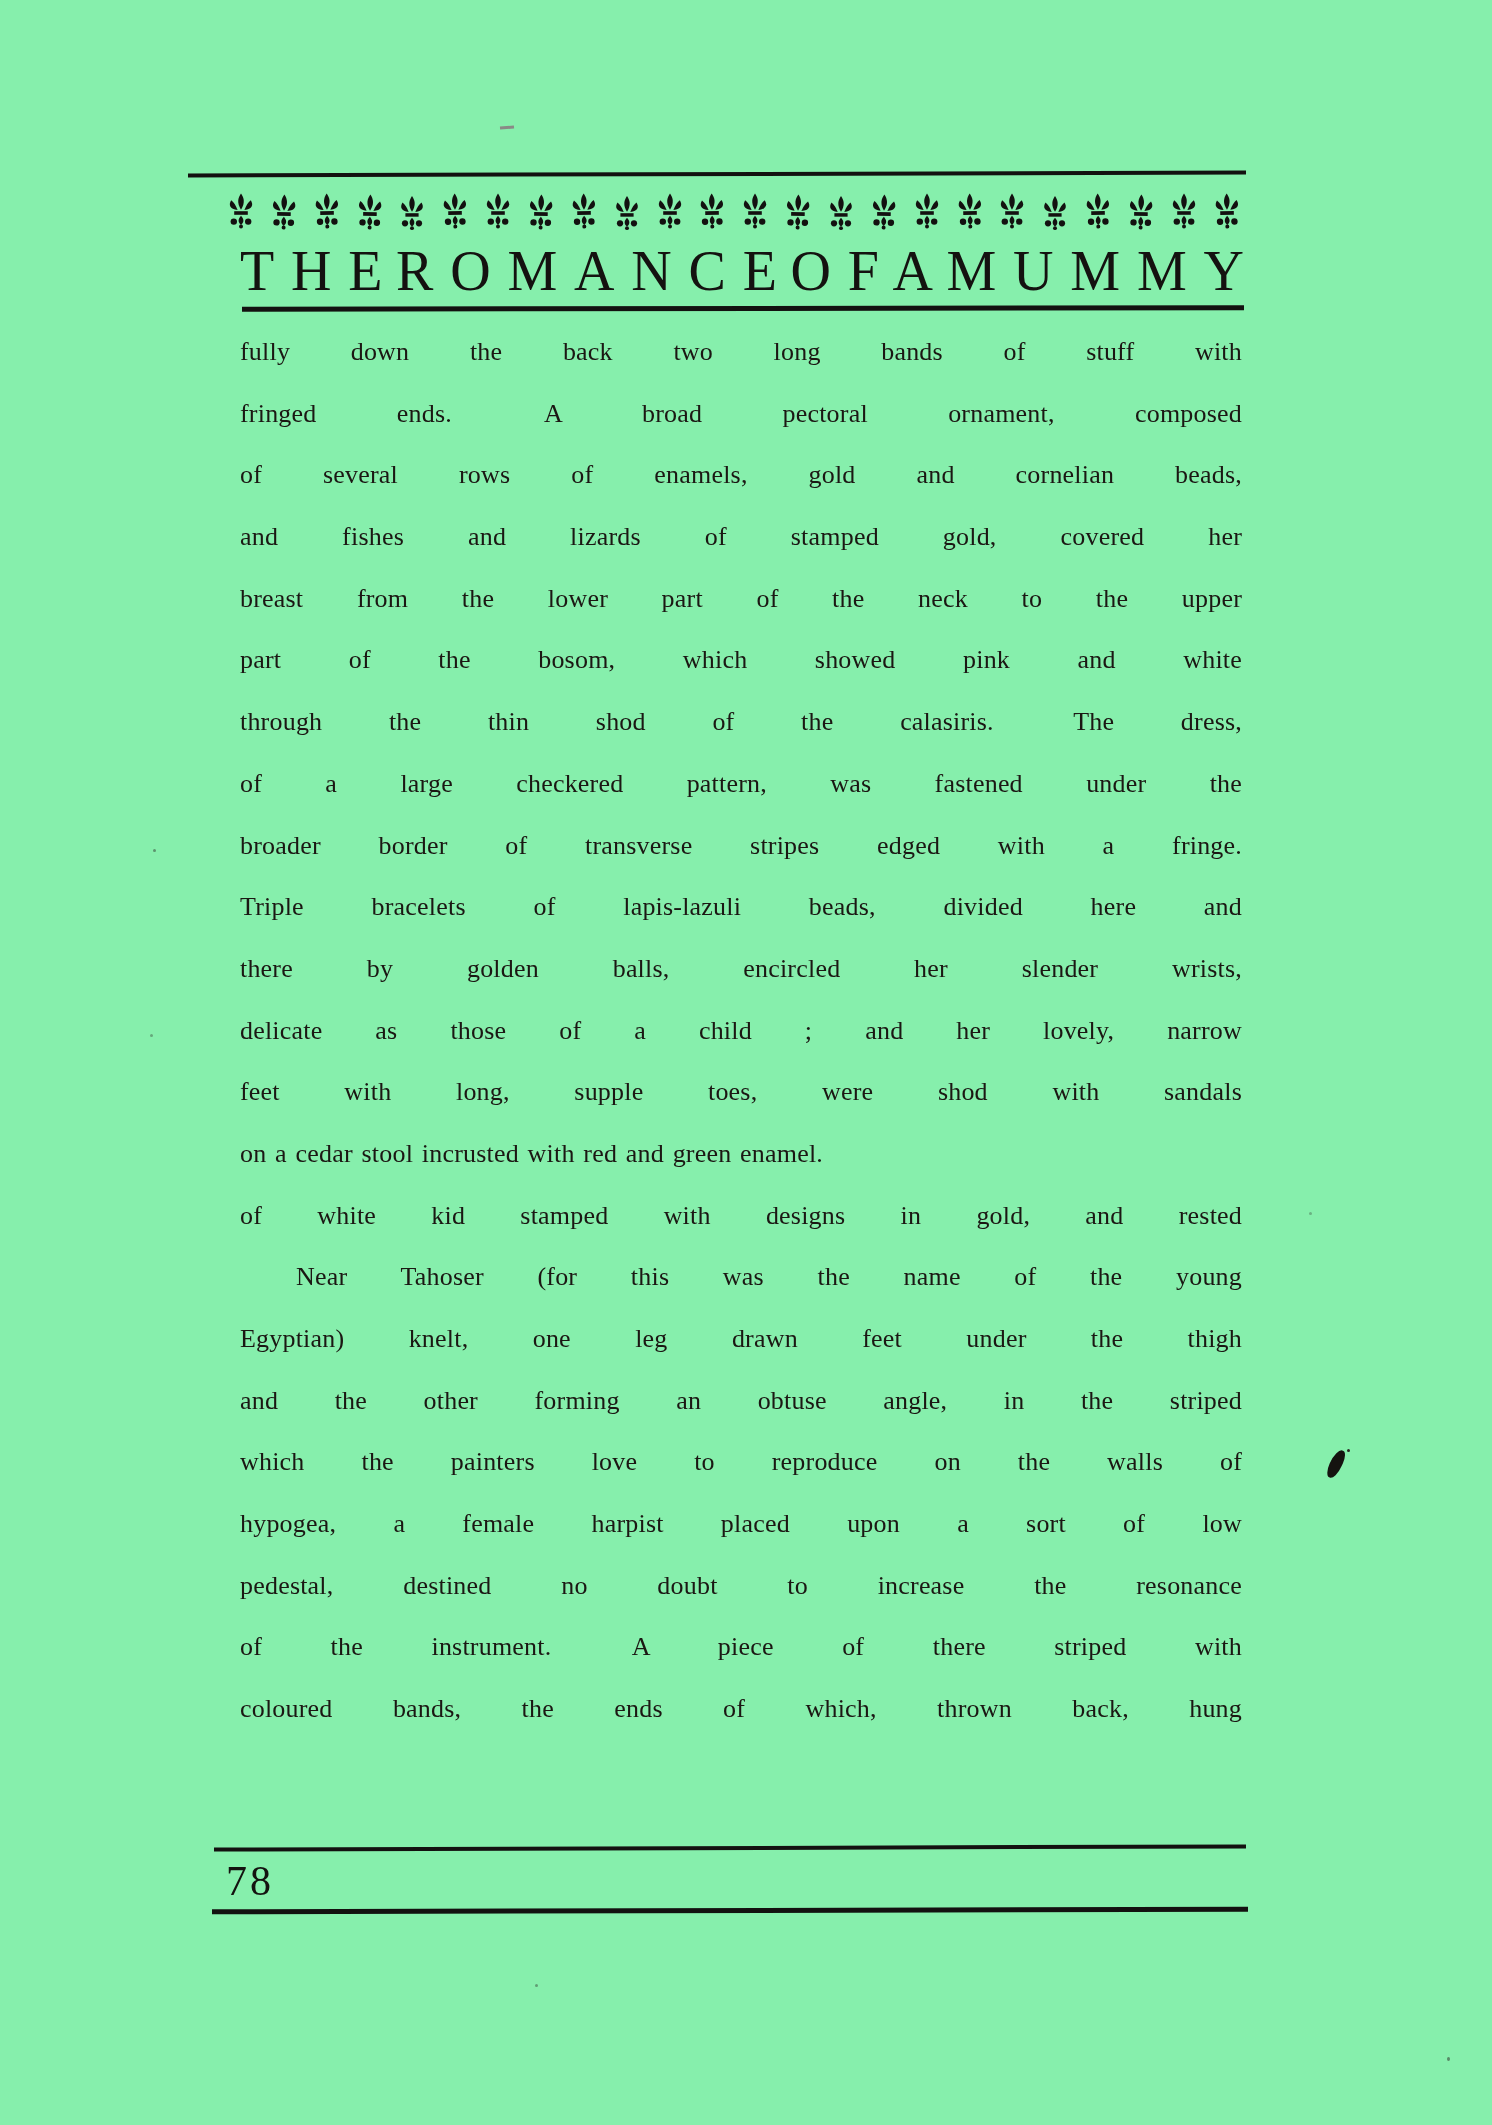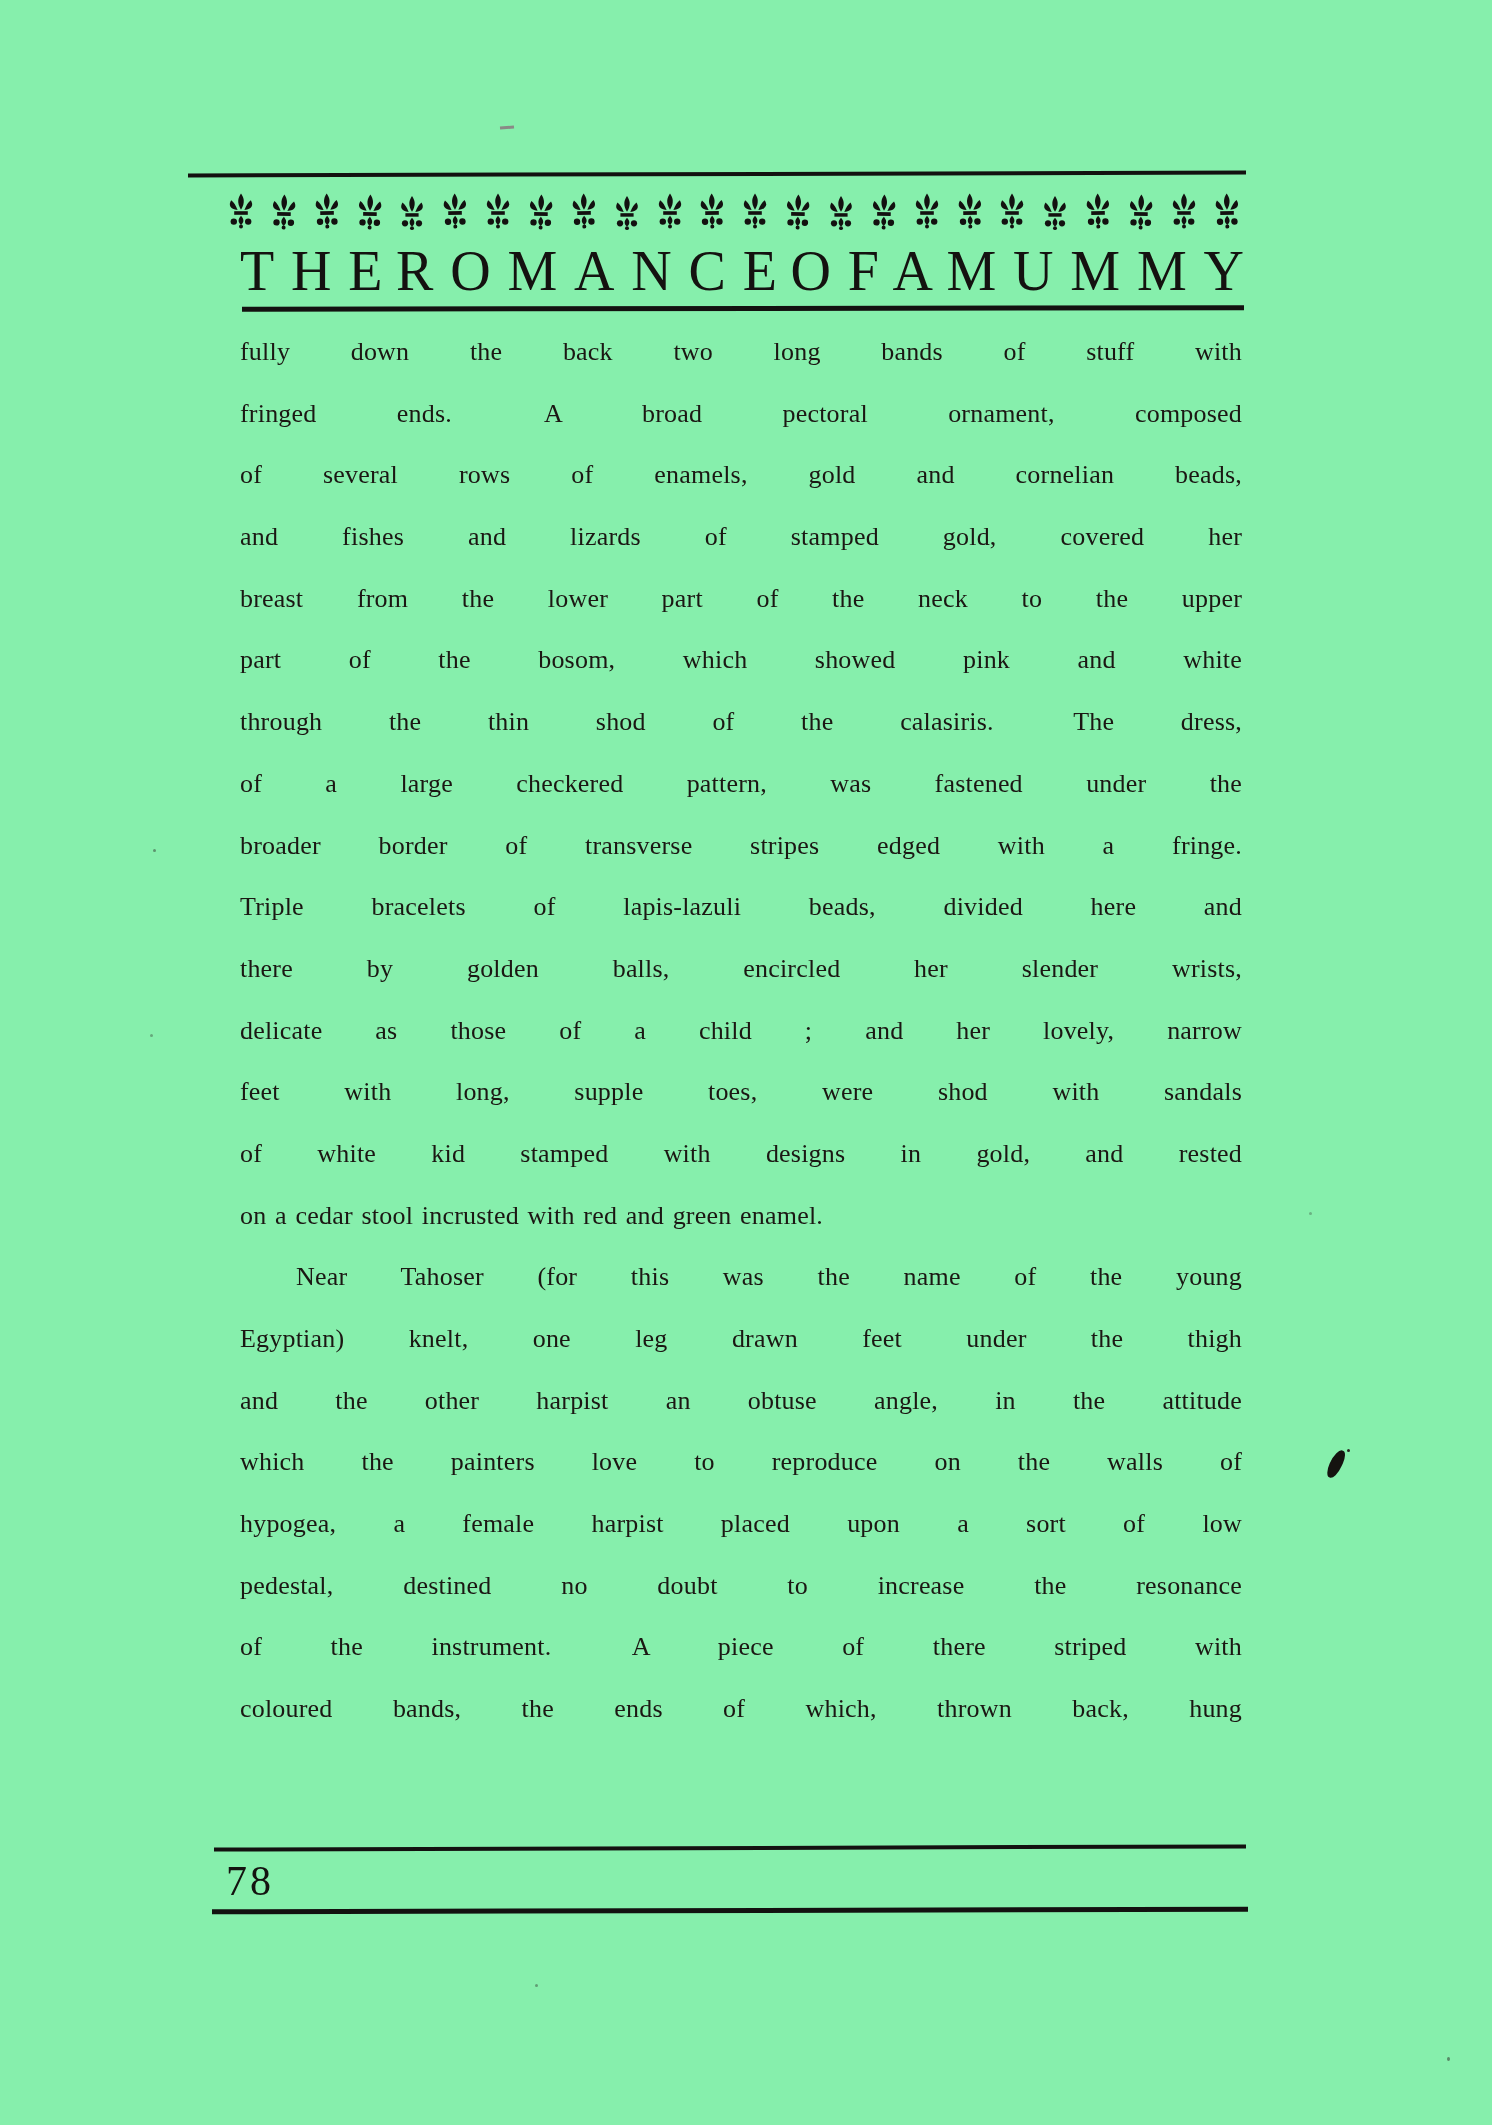--- a/index.html
+++ b/index.html
@@ -186,25 +186,25 @@
       <div class="line">and fishes and lizards of stamped gold, covered her</div>
       <div class="line">breast from the lower part of the neck to the upper</div>
       <div class="line">part of the bosom, which showed pink and white</div>
       <div class="line">through the thin shod of the calasiris.  The dress,</div>
       <div class="line">of a large checkered pattern, was fastened under the</div>
       <div class="line">broader border of transverse stripes edged with a fringe.</div>
       <div class="line">Triple bracelets of lapis-lazuli beads, divided here and</div>
       <div class="line">there by golden balls, encircled her slender wrists,</div>
       <div class="line">delicate as those of a child ; and her lovely, narrow</div>
       <div class="line">feet with long, supple toes, were shod with sandals</div>
+      <div class="line no-justify">on a cedar stool incrusted with red and green enamel.</div>
       <div class="line">of white kid stamped with designs in gold, and rested</div>
-      <div class="line no-justify">on a cedar stool incrusted with red and green enamel.</div>
       <div class="line indent">Near Tahoser (for this was the name of the young</div>
       <div class="line">Egyptian) knelt, one leg drawn feet under the thigh</div>
-      <div class="line">and the other harpist an obtuse angle, in the attitude</div>
+      <div class="line">and the other forming an obtuse angle, in the striped</div>
       <div class="line">which the painters love to reproduce on the walls of</div>
       <div class="line">hypogea, a female harpist placed upon a sort of low</div>
       <div class="line">pedestal, destined no doubt to increase the resonance</div>
       <div class="line">of the instrument.  A piece of there striped with</div>
       <div class="line">coloured bands, the ends of which, thrown back, hung</div>
     </div>
 
   <div class="rule footer-rule-top"></div>
   <div class="page-number">78</div>
   <div class="rule footer-rule-bottom"></div>

